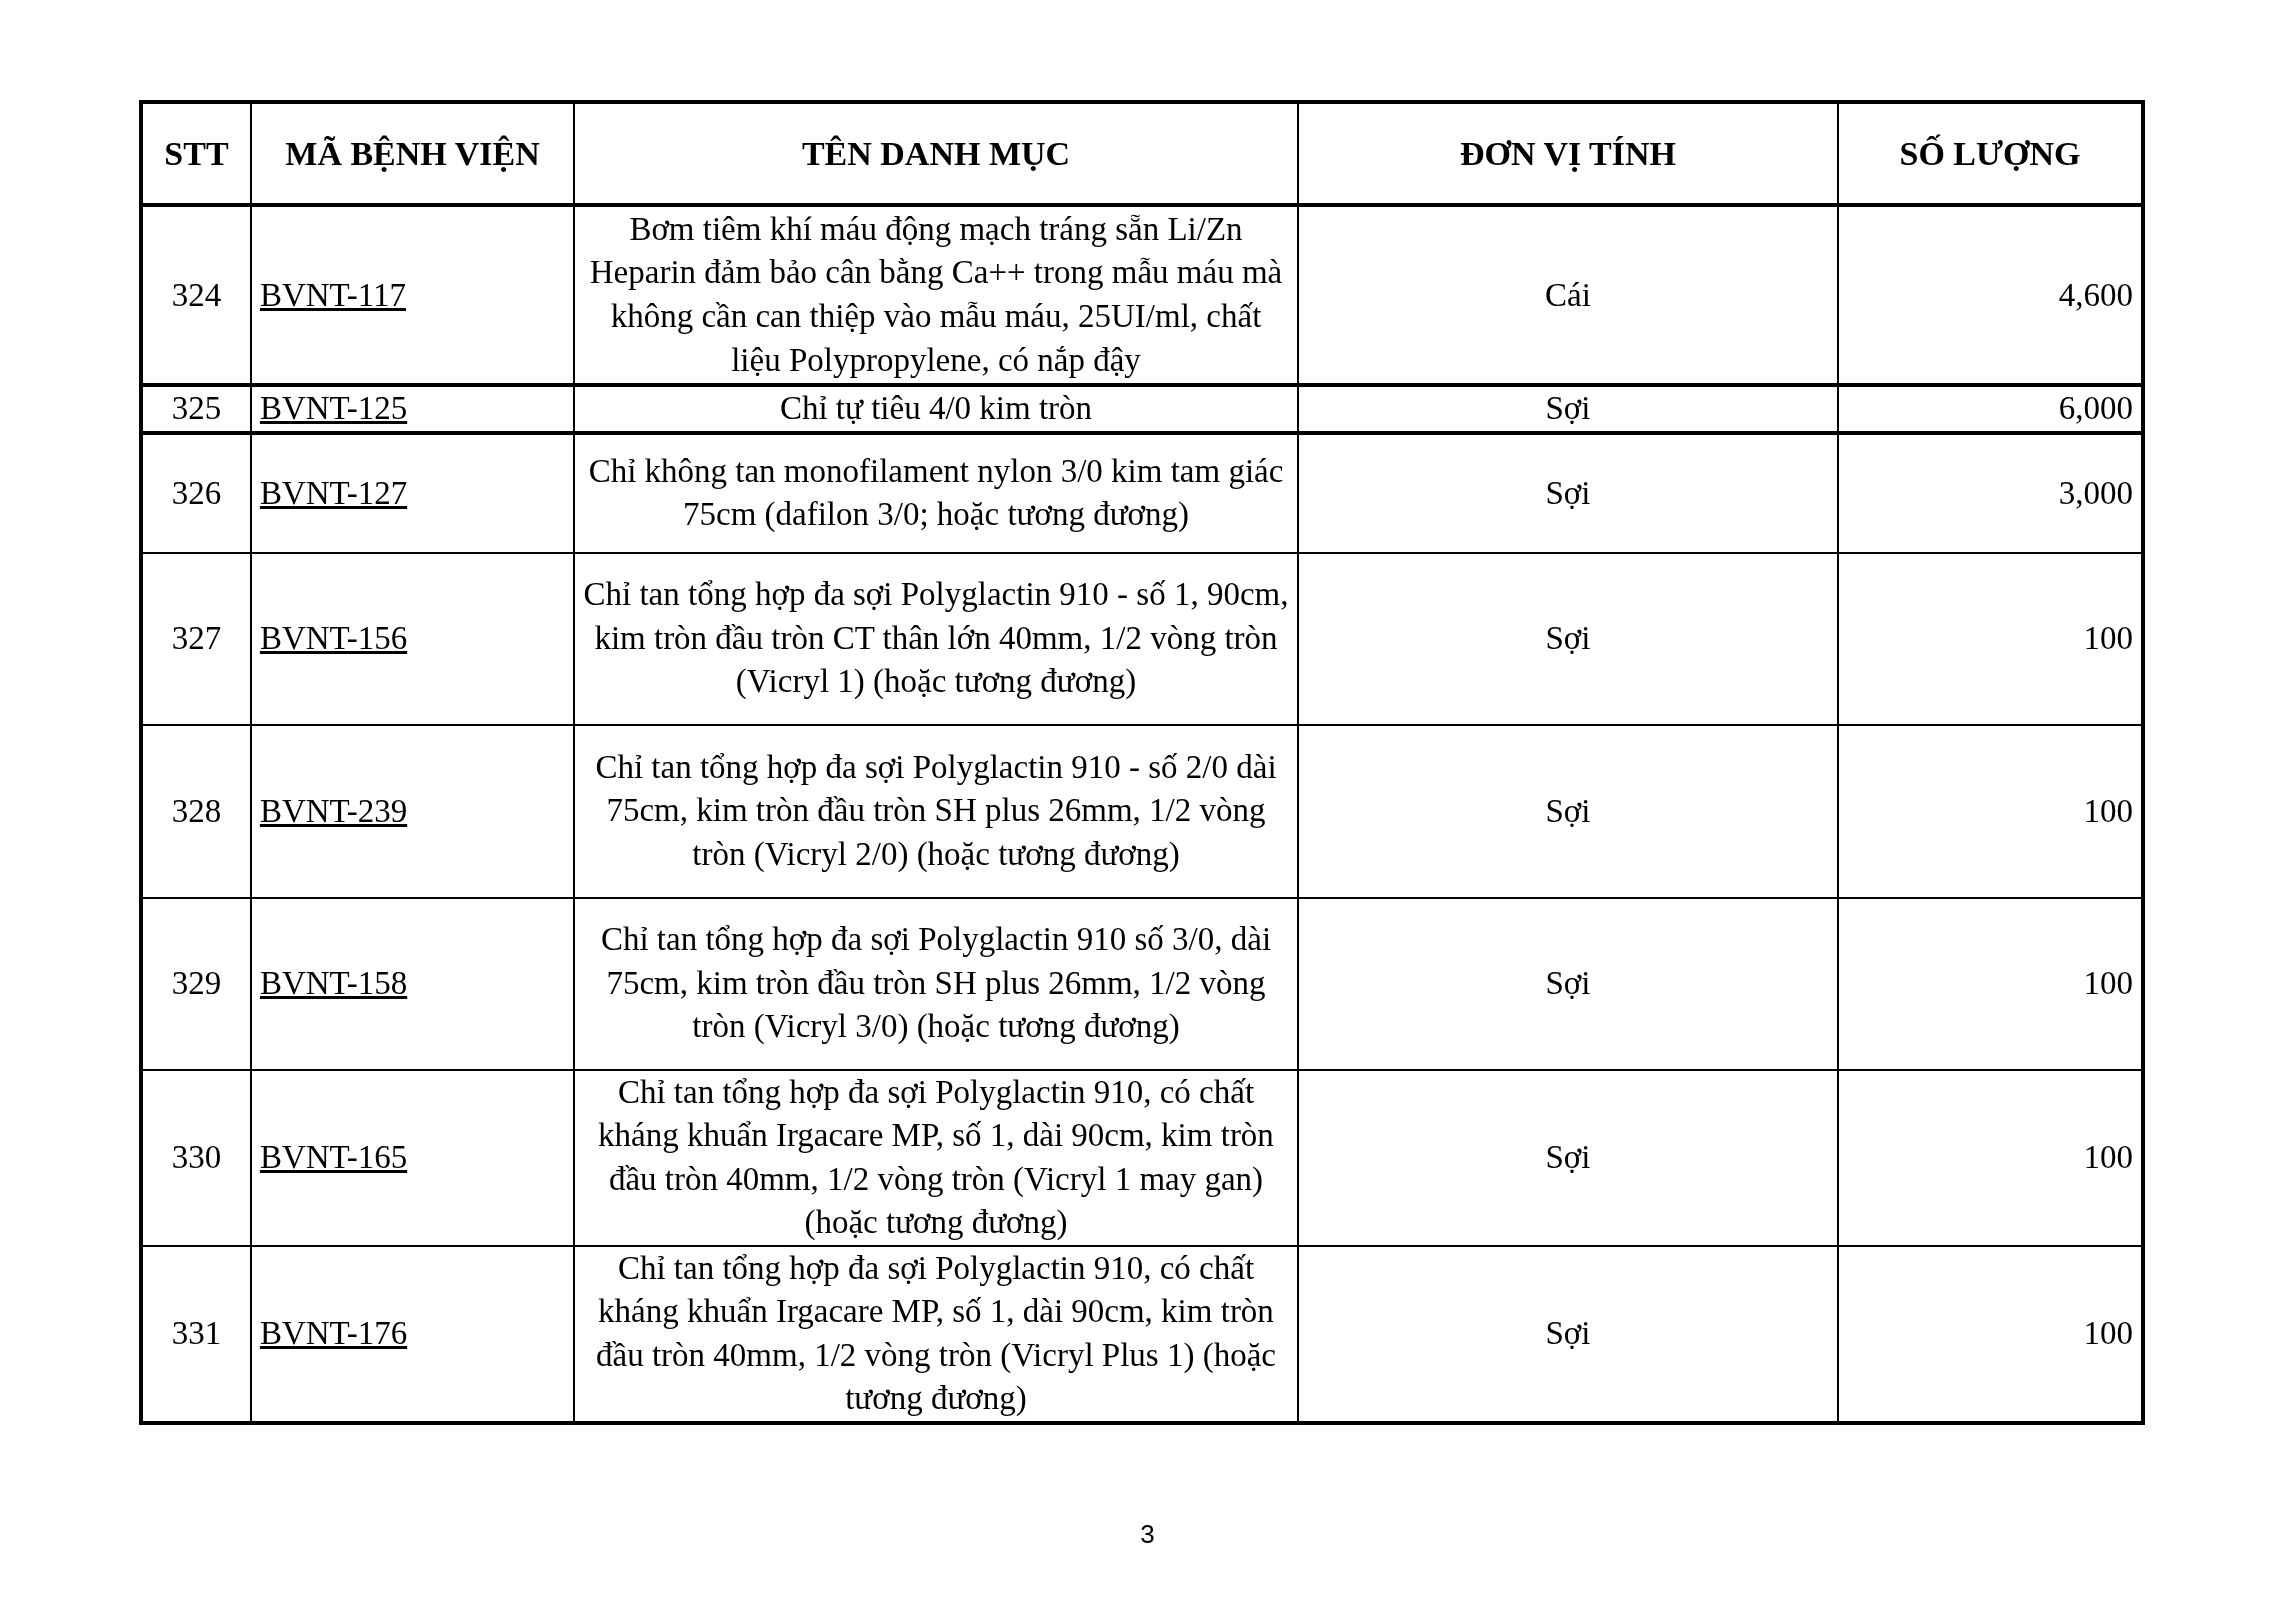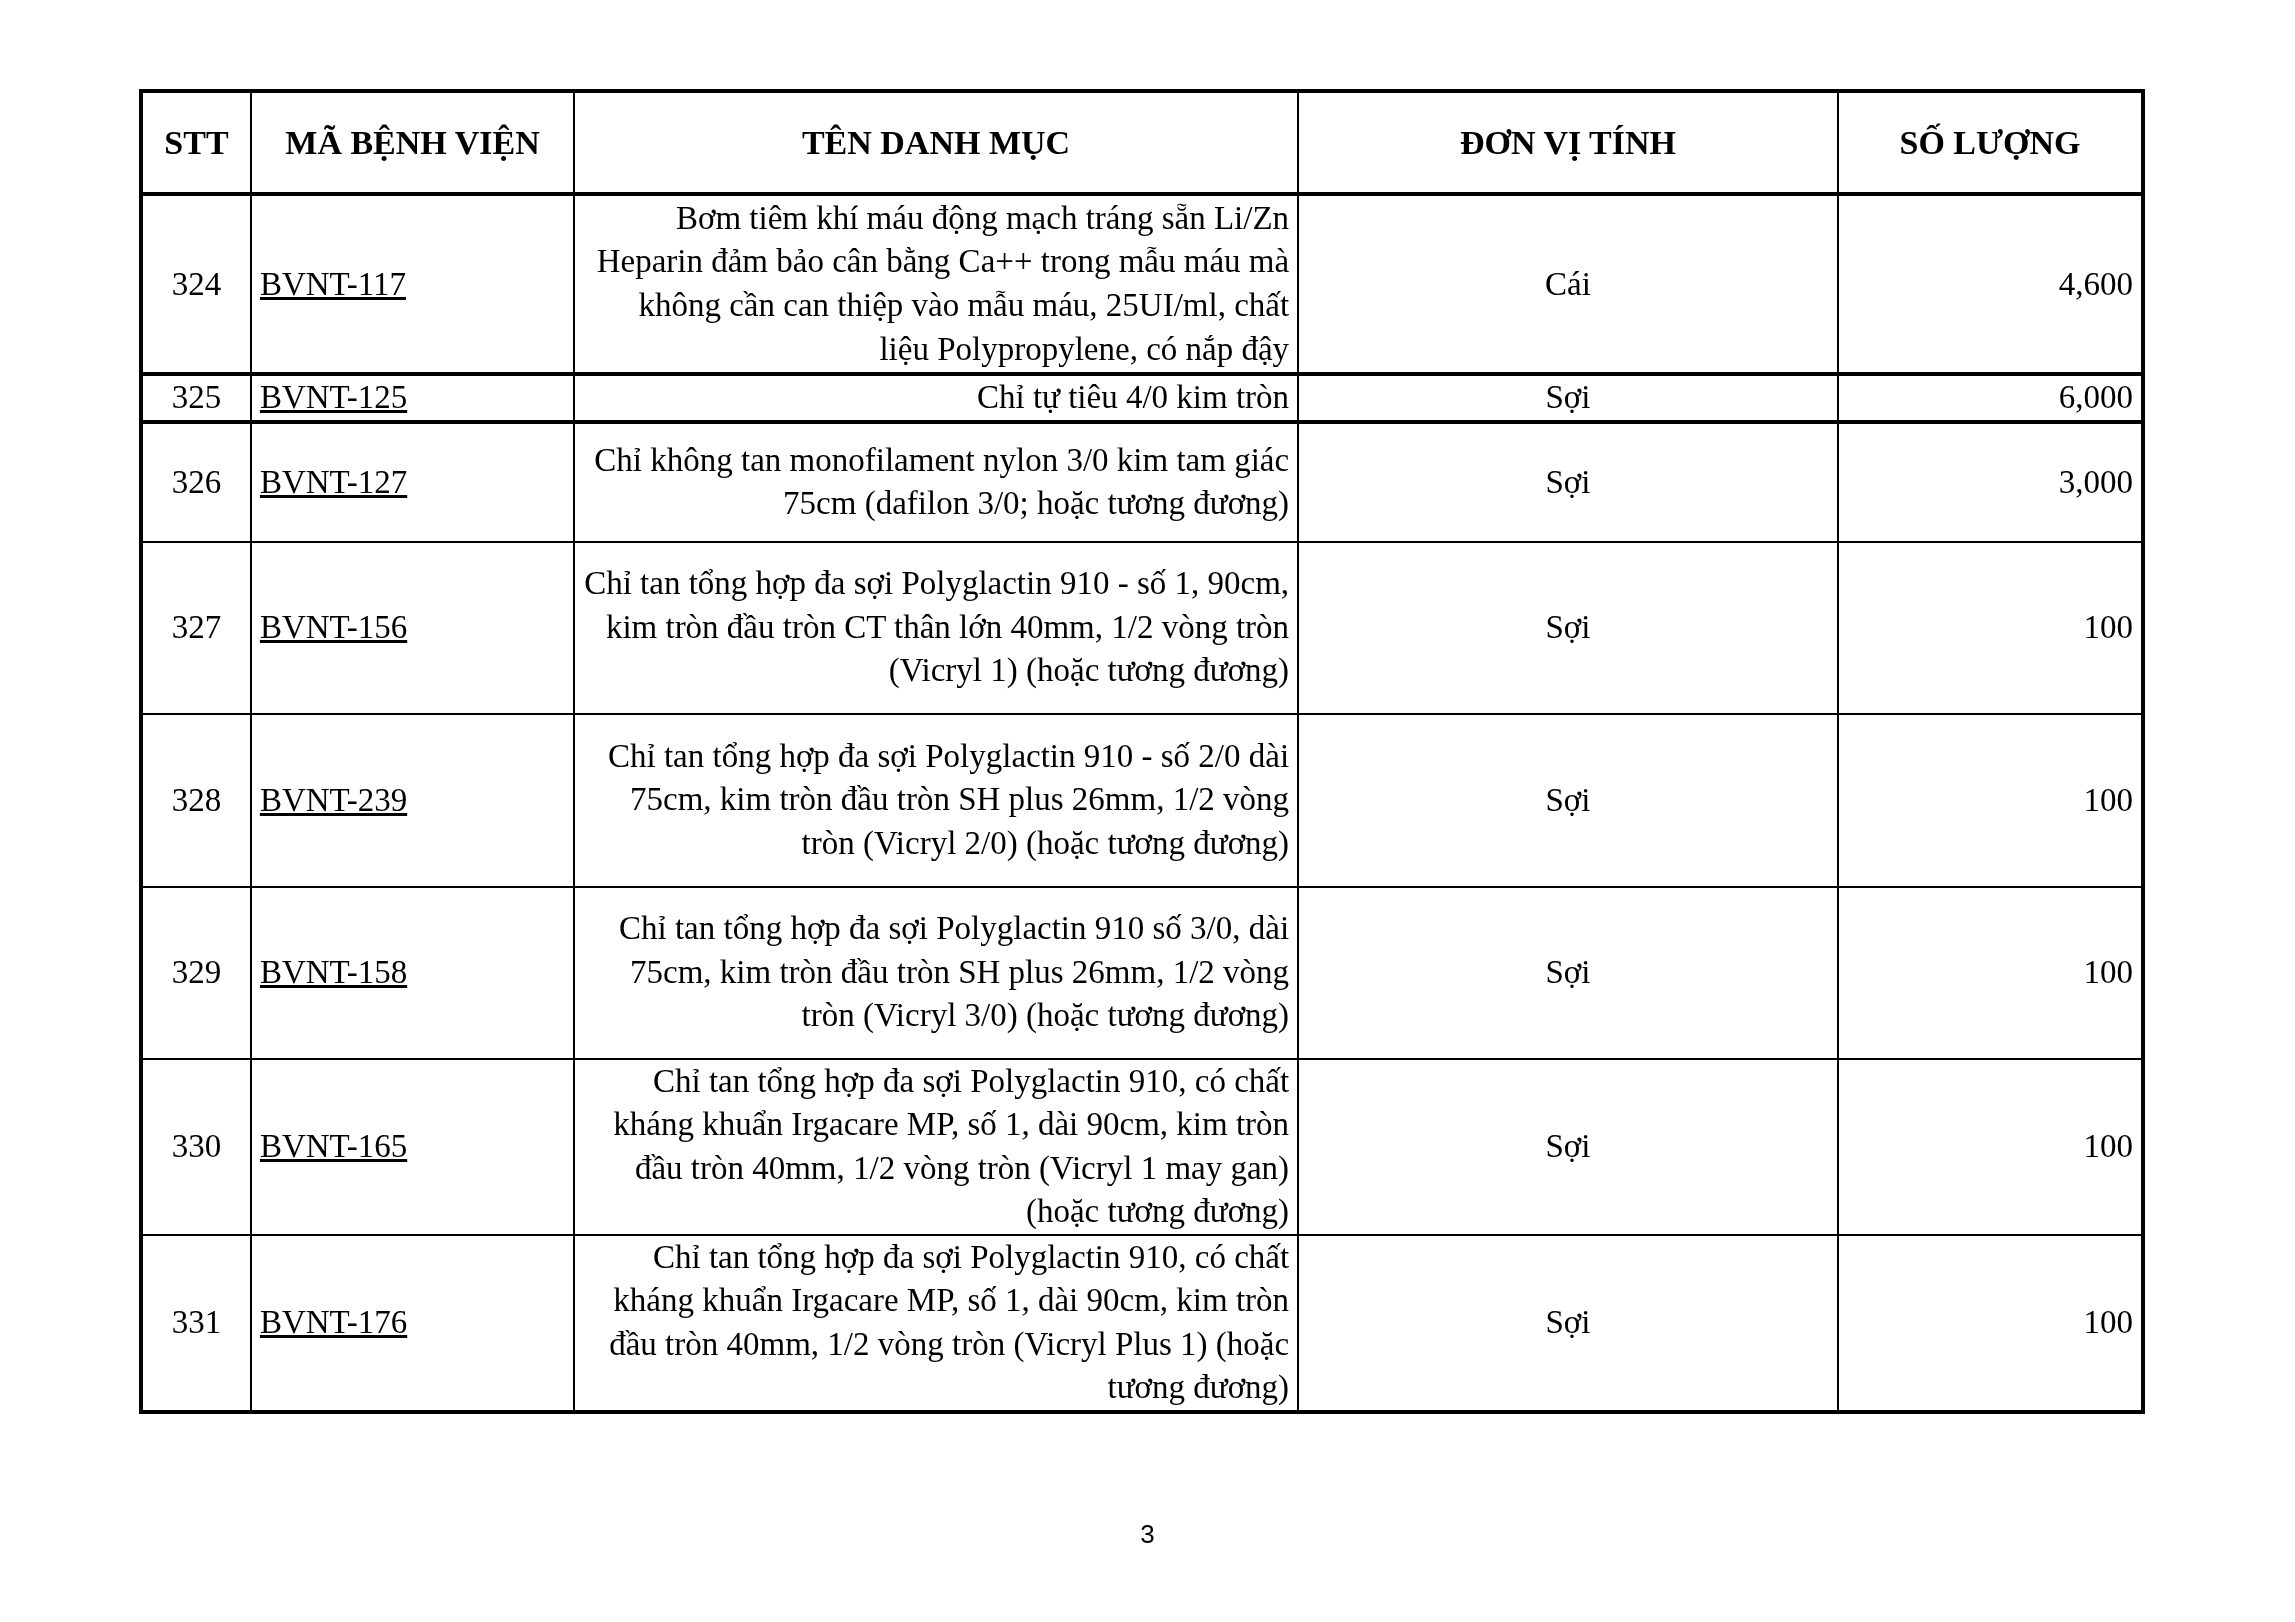--- a/index.html
+++ b/index.html
@@ -15,21 +15,21 @@
     position: relative;
     overflow: hidden;
   }
   .page {
     position: absolute;
     inset: 0;
   }
   table.doc-table {
     position: absolute;
     left: 139px;
-    top: 89px;
+    top: 100px;
     width: 2001px;
     border-collapse: collapse;
     table-layout: fixed;
     border: 4.6px solid #000;
   }
   .doc-table th,
   .doc-table td {
     border: 2.6px solid #000;
     box-sizing: border-box;
     font-size: 33px;
@@ -54,21 +54,21 @@
   .doc-table tbody tr:nth-child(5) { height: 173px; }
   .doc-table tbody tr:nth-child(6) { height: 172px; }
   .doc-table tbody tr:nth-child(7) { height: 175px; }
   .doc-table tbody tr:nth-child(8) { height: 169px; }
   
   .doc-table tbody tr:nth-child(1) td,
   .doc-table tbody tr:nth-child(2) td { border-bottom-width: 4.6px; }
 
   .c-stt  { text-align: center; }
   .c-code { text-align: left; padding-left: 6.5px; text-decoration: underline; }
-  .c-name { text-align: right; line-height: 1.32; padding: 5.2px 7.9px; }
+  .c-name { text-align: center; line-height: 1.32; padding: 5.2px 7.9px; }
   .c-unit { text-align: center; }
   .c-qty  { text-align: right; padding-right: 38px; }
 
   .page-number {
     position: absolute;
     top: 1519px;
     left: 0;
     width: 100%;
     text-align: center;
     font-family: "Liberation Sans", sans-serif;

